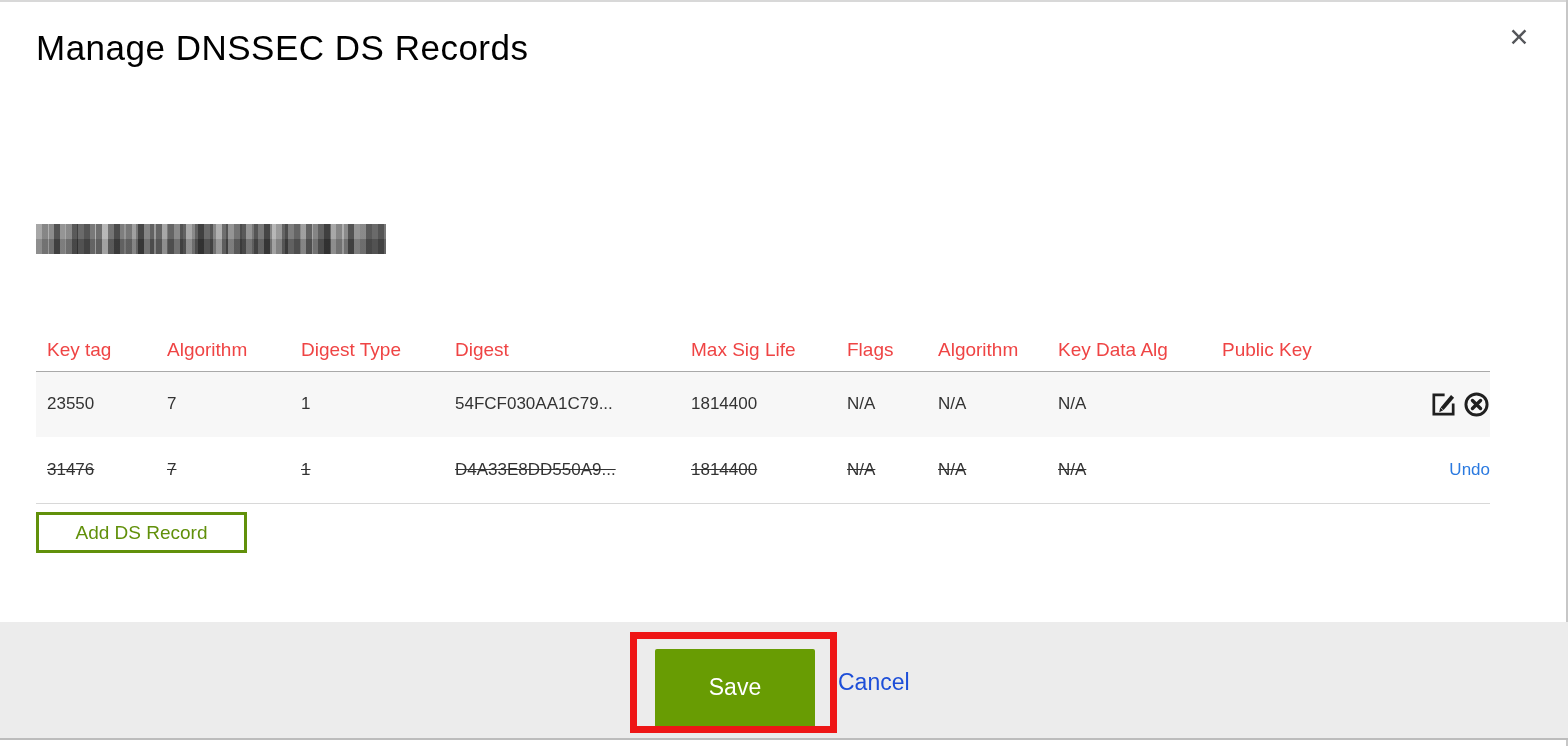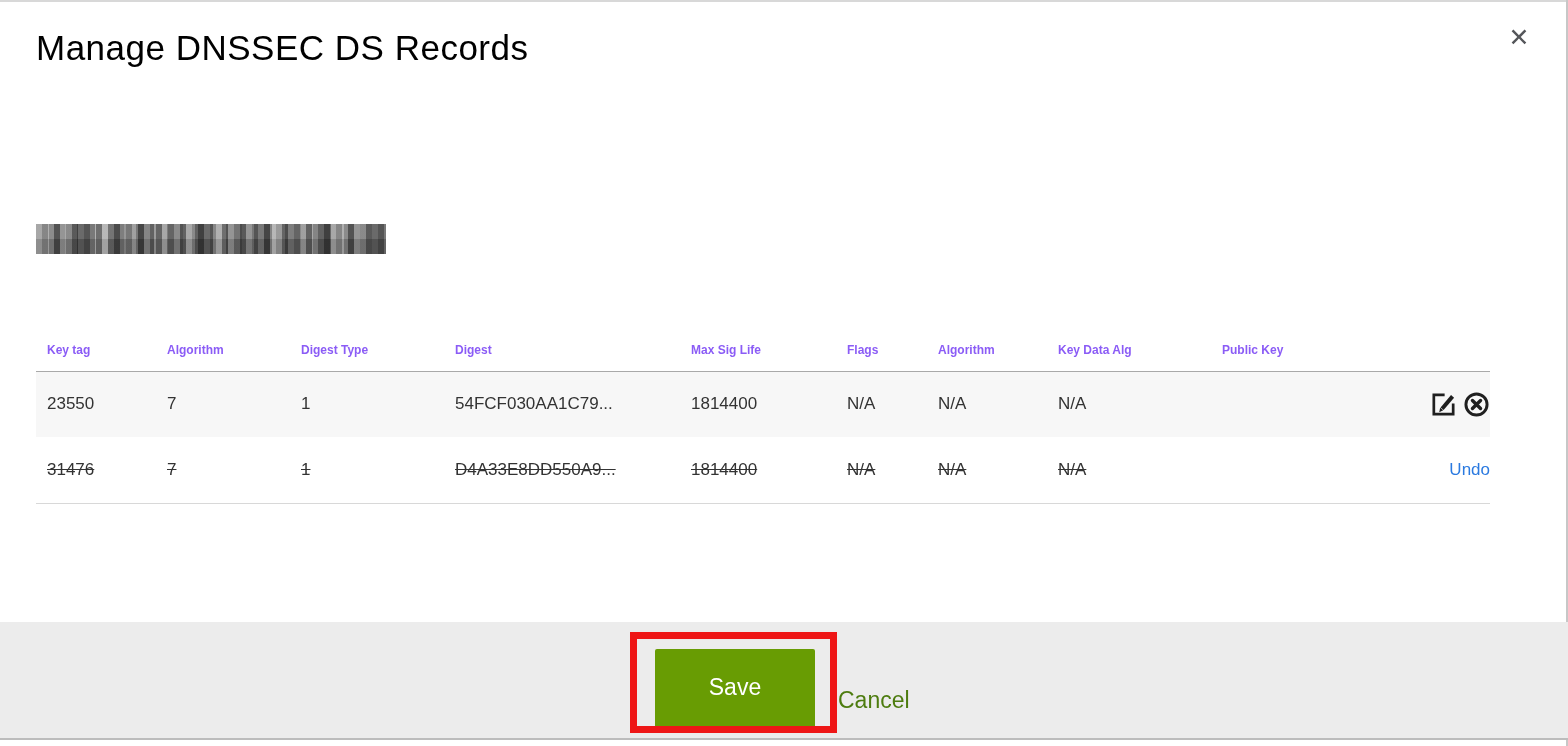--- a/index.html
+++ b/index.html
@@ -39,21 +39,21 @@
     position:absolute; left:36px; top:286px;
     font-size:21px; color:#333;
   }
 
   .ds-table {
     position:absolute; left:36px; top:330px; width:1454px;
     border-collapse:collapse; table-layout:fixed;
     font-size:17px; color:#333;
   }
   .ds-table thead th {
-    text-align:left; font-weight:700; font-size:12px; color:#8b5cf6;
+    text-align:left; font-weight:400; font-size:19px; color:#ef4444;
     height:41px; vertical-align:middle; padding:0 0 0 11px;
     border-bottom:1px solid #a9a9a9;
   }
   .ds-table tbody td {
     height:66px; vertical-align:middle; padding:0 0 0 11px;
     white-space:nowrap; overflow:hidden;
   }
   .row-normal { background:#f7f7f7; }
   .row-deleted td { border-bottom:1px solid #d8d8d8; }
   .row-deleted td.strike { text-decoration:line-through; }
@@ -71,22 +71,22 @@
   .footer {
     position:absolute; left:0; top:622px; width:1568px; height:118px;
     background:#ececec; border-bottom:2px solid #bcbcbc;
   }
   .save-btn {
     position:absolute; left:655px; top:649px; width:160px; height:82px;
     background:#689c03; border:0; border-bottom:5px solid #527c0e; border-radius:2px;
     color:#fff; font-size:23px; font-family:inherit; cursor:pointer;
   }
   .cancel-link {
-    position:absolute; left:838px; top:687px;
-    font-size:23px; color:#4d7c0f; cursor:pointer; text-decoration:none;
+    position:absolute; left:838px; top:669px;
+    font-size:23px; color:#1d4ed8; cursor:pointer; text-decoration:none;
   }
   .annotation-box {
     position:absolute; left:630px; top:632px; width:207px; height:101px;
     border:7px solid #ee1616; pointer-events:none;
   }
 </style>
 </head>
 <body>
 
 <div class="viewport">
@@ -163,18 +163,19 @@
         <td class="strike">N/A</td>
         <td class="strike">N/A</td>
         <td class="strike"></td>
         <td class="actions-cell">
           <a class="undo-link">Undo</a>
         </td>
       </tr>
     </tbody>
   </table>
 
+  <button class="add-btn">Add DS Record</button>
 
   <div class="footer"></div>
   <button class="save-btn">Save</button>
   <a class="cancel-link">Cancel</a>
   <div class="annotation-box"></div>
 </div>
 
 </body></html>

